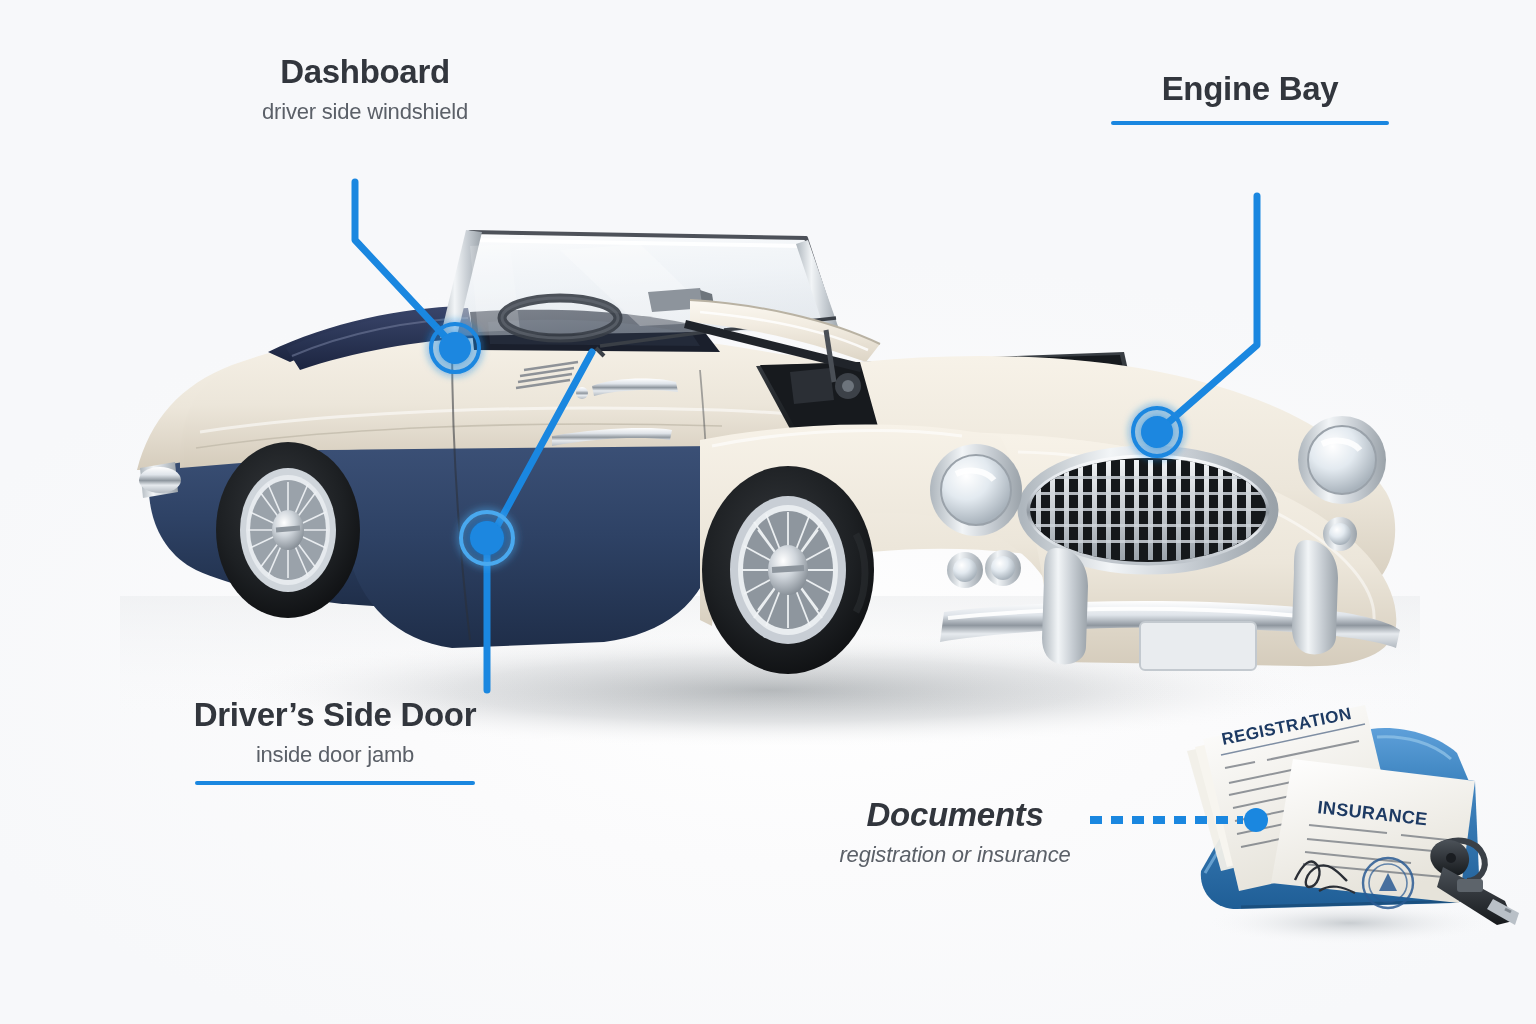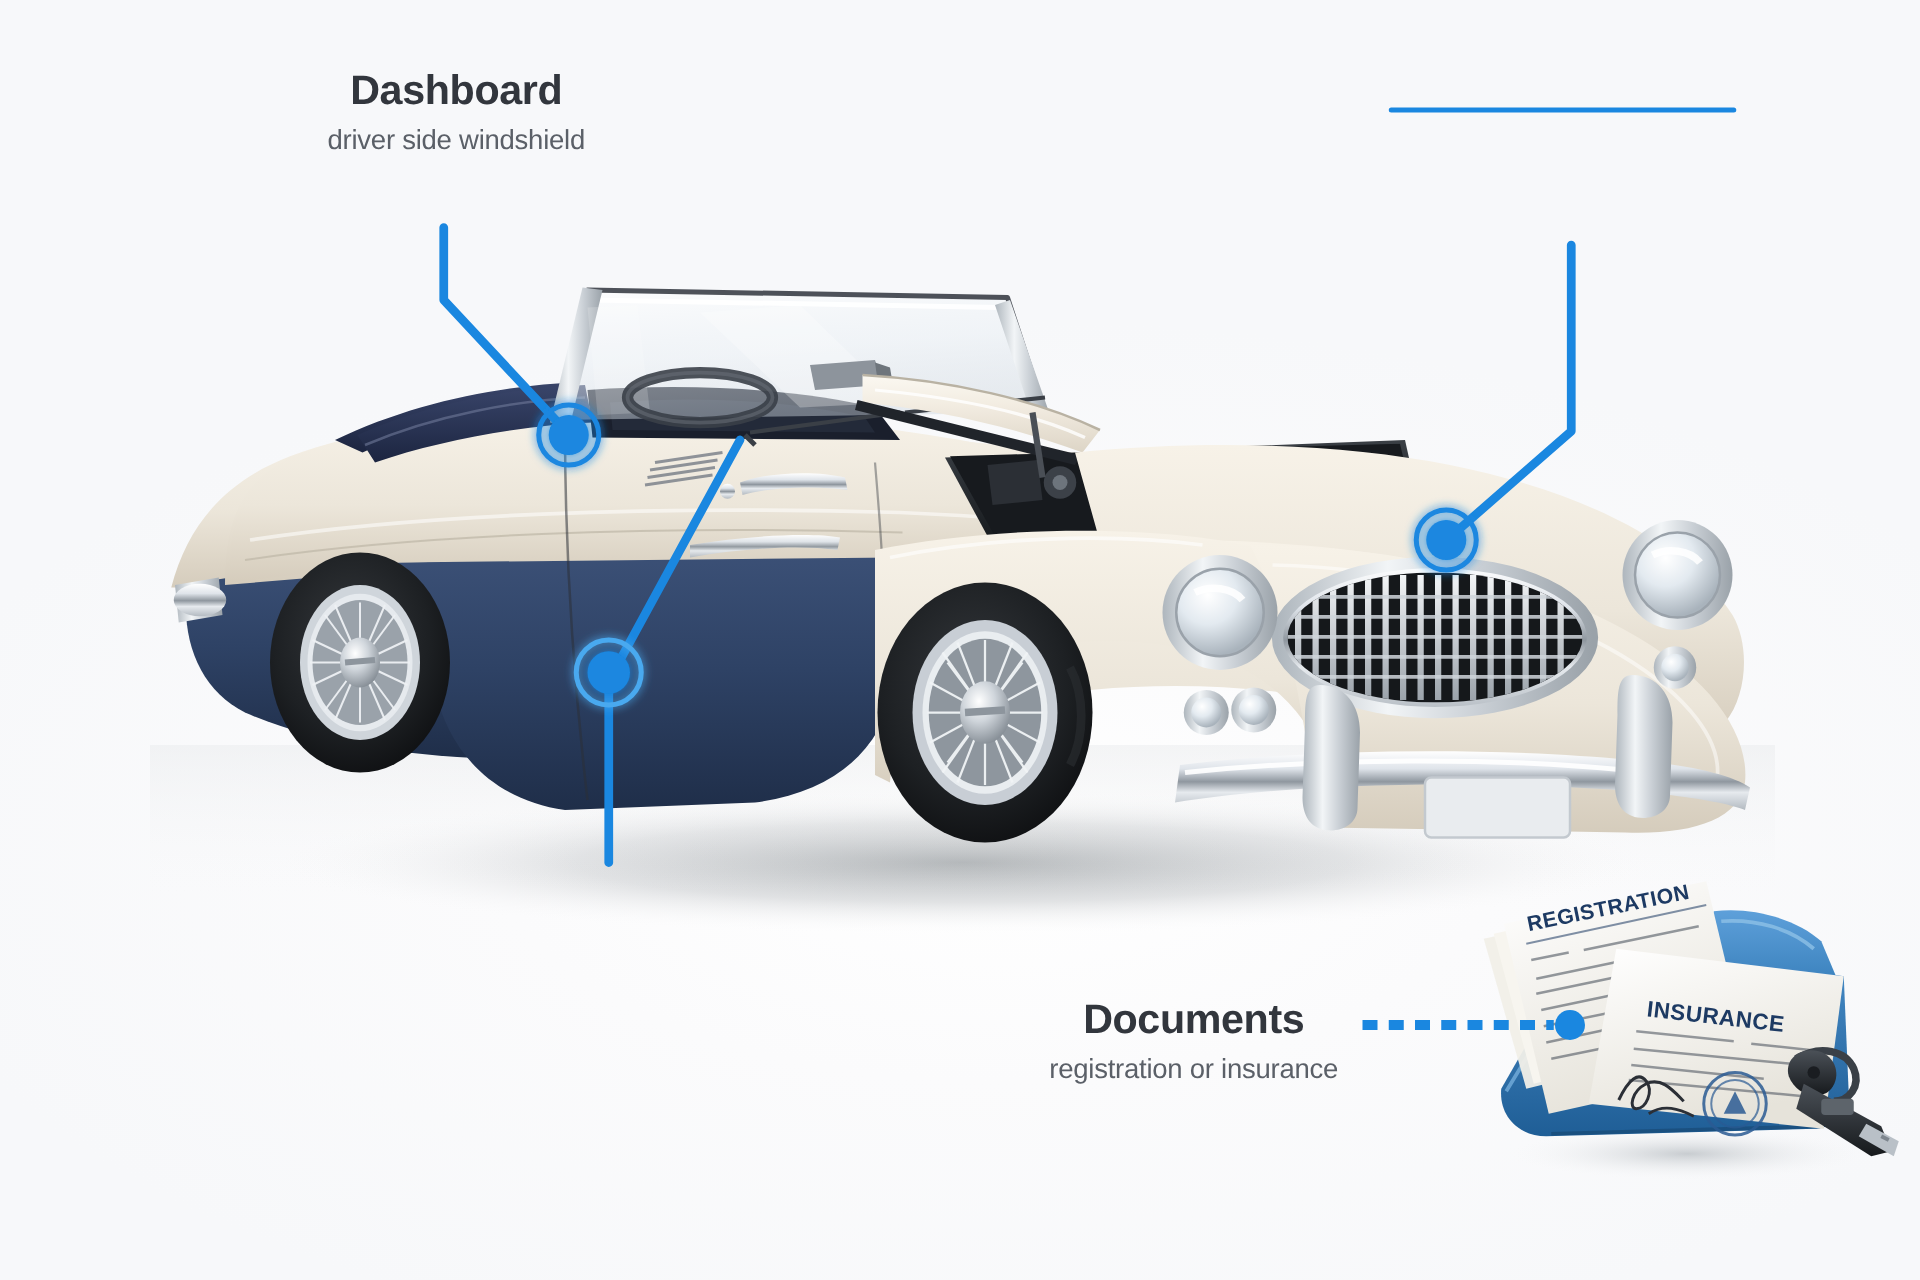--- a/index.html
+++ b/index.html
@@ -481,22 +481,28 @@
       <circle cx="487" cy="538" r="17" fill="#1a87e0"></circle>
     </g>
   </svg>
 
   <div class="label center" style="left:180px;top:55px;width:370px;">
     <div class="title">Dashboard</div>
     <div class="sub">driver side windshield</div>
   </div>
 
   <div class="label center" style="left:1065px;top:72px;width:370px;">
+    <div class="title">Engine Bay</div>
     <div class="rule" style="width:278px;margin:14px auto 0;"></div>
   </div>
 
-
-  <div class="label center" style="left:760px;top:798px;width:390px;">
+  <div class="label center" style="left:145px;top:698px;width:380px;">
+    <div class="title">Driver’s Side Door</div>
+    <div class="sub">inside door jamb</div>
+    <div class="rule" style="width:280px;margin:14px auto 0;"></div>
+  </div>
+
+  <div class="label center" style="left:760px;top:798px;width:390px;font-style:italic;">
     <div class="title">Documents</div>
     <div class="sub">registration or insurance</div>
   </div>
 
 </div>
 
 </body></html>

